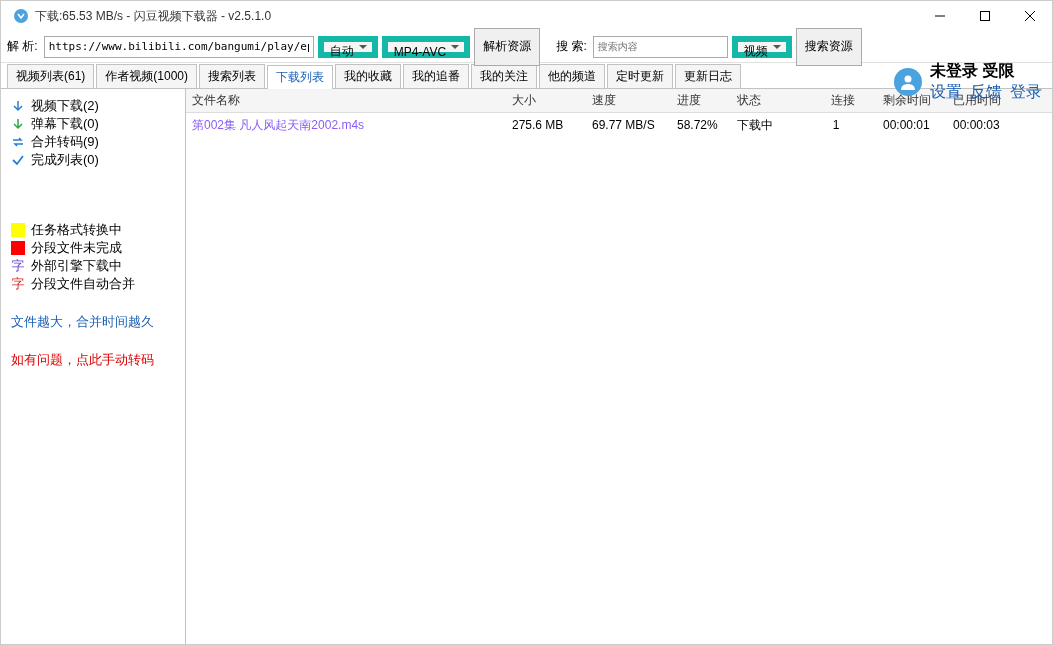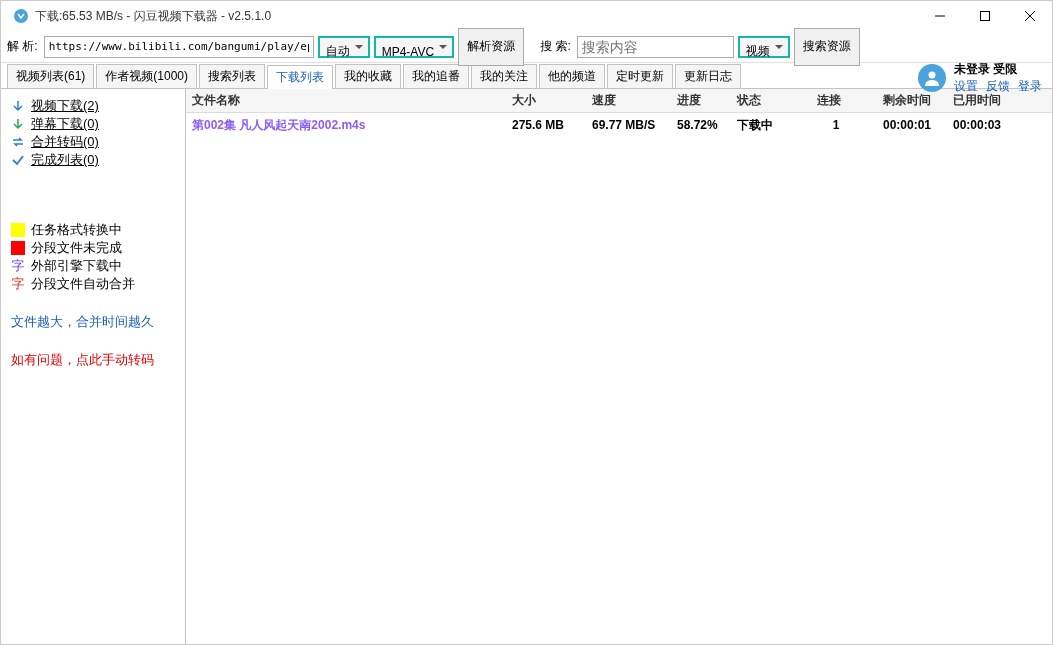--- a/index.html
+++ b/index.html
@@ -7,57 +7,57 @@
 .window { width: 1053px; height: 645px; background: #fff; display: flex; flex-direction: column; border: 1px solid #ccc; }
 .titlebar { height: 30px; display: flex; align-items: center; padding: 0 0 0 12px; background: #fff; }
 .titlebar .app-icon { width: 16px; height: 16px; margin-right: 6px; display: inline-flex; align-items: center; justify-content: center; }
 .titlebar .title-text { flex: 1; font-size: 12px; color: #333; }
 .titlebar .win-controls { display: flex; }
 .win-btn { width: 45px; height: 30px; display: flex; align-items: center; justify-content: center; color: #000; cursor: pointer; }
 
 .toolbar { height: 32px; display: flex; align-items: center; padding: 4px 6px; gap: 4px; border-bottom: 1px solid #e0e0e0; }
 .lbl { color: #000; margin-right: 2px; }
 .url-input { width: 270px; height: 22px; border: 1px solid #aaa; font-family: monospace; font-size: 11px; padding: 0 4px; background: #fff; }
-.select { height: 22px; border: 2px solid #14b8a6; background: #f5f5f5; padding: 10px 18px 0 6px; font-size: 12px; position: relative; display: inline-flex; align-items: center; cursor: pointer; }
+.select { height: 22px; border: 6px solid #14b8a6; background: #f5f5f5; padding: 10px 18px 0 6px; font-size: 12px; position: relative; display: inline-flex; align-items: center; cursor: pointer; }
 .select::after { content: ""; position: absolute; right: 5px; top: 50%; margin-top: -2px; border: 4px solid transparent; border-top-color: #555; }
 .btn { height: 38px; border: 1px solid #aaa; background: #f0f0f0; padding: 0 8px; font-size: 12px; cursor: pointer; display: inline-flex; align-items: center; }
-.search-input { width: 157px; height: 22px; border: 1px solid #aaa; padding: 0 4px; font-size: 14px; color: #888; }
+.search-input { width: 135px; height: 22px; border: 1px solid #aaa; padding: 0 4px; font-size: 10px; color: #888; }
 
 .right-account { position: absolute; right: 10px; top: 30px; display: flex; align-items: center; gap: 8px; }
 .avatar { width: 28px; height: 28px; border-radius: 50%; background: #4aa3df; display: flex; align-items: center; justify-content: center; }
-.account-text { display: flex; flex-direction: column; font-size: 12px; }
+.account-text { display: flex; flex-direction: column; font-size: 16px; }
 .account-top { color: #000; font-weight: 600; }
 .account-links { display: flex; gap: 8px; }
 .account-links span { color: #1a5fb4; cursor: pointer; }
 
 .tabs { height: 26px; display: flex; align-items: flex-end; padding: 0 6px; border-bottom: 1px solid #c2c2c2; gap: 2px; }
 .tab { border: 1px solid #c2c2c2; border-bottom: none; padding: 3px 8px; background: #f5f5f5; font-size: 12px; cursor: pointer; margin-top: 44px; }
 .tab.active { background: #fff; color: #1a5fb4; position: relative; top: 1px; }
 
 .workarea { flex: 1; display: flex; border-top: none; }
 .sidebar { width: 185px; border-right: 1px solid #c2c2c2; padding: 8px 10px; display: flex; flex-direction: column; gap: 6px; }
-.side-item { display: flex; align-items: center; gap: 6px; font-size: 13px; cursor: pointer; text-decoration: underline; }
+.side-item { display: flex; align-items: center; gap: 6px; font-size: 13px; cursor: pointer; }
 .side-icon { width: 14px; height: 14px; display: inline-flex; align-items: center; justify-content: center; }
 .side-gap { height: 40px; }
 .legend { display: flex; align-items: center; gap: 6px; font-size: 13px; }
 .legend .swatch { width: 14px; height: 14px; display: inline-block; }
 .legend .zi { width: 14px; text-align: center; font-size: 13px; }
 .hint { font-size: 13px; margin-top: 14px; }
 .hint.red { color: #d00; }
 .hint.blue { color: #1a5fb4; }
 
-.table-area { flex: 1; display: flex; flex-direction: column; font-weight: bold; }
+.table-area { flex: 1; display: flex; flex-direction: column; }
 .thead { height: 24px; display: flex; align-items: center; background: #f5f5f5; border-bottom: 1px solid #ddd; font-size: 12px; color: #333; }
 .th, .td { padding: 0 6px; overflow: hidden; white-space: nowrap; text-overflow: ellipsis; }
 .col-name { width: 320px; }
 .col-size { width: 80px; }
 .col-speed { width: 85px; }
 .col-prog { width: 60px; }
 .col-stat { width: 80px; }
-.col-conn { width: 50px; text-align: left; }
+.col-conn { width: 50px; text-align: right; }
 .col-remain { width: 70px; margin-left: 16px; }
 .col-used { width: 70px; }
 .trow { height: 24px; display: flex; align-items: center; font-size: 12px; }
 .trow .col-name { color: #8b5cf6; }
 .trow .col-conn { text-align: center; }
 </style>
 </head>
 <body>
 
 <div class="window">
@@ -157,21 +157,21 @@
               </svg>
             </span>
             <span>弹幕下载(0)</span>
           </div>
           <div class="side-item">
             <span class="side-icon">
               <svg width="14" height="14">
                 <path d="M2 5h8l-2-2M12 9H4l2 2" stroke="#2a7fd5" stroke-width="1.5" fill="none"></path>
               </svg>
             </span>
-            <span>合并转码(0)</span>
+            <span>合并转码(9)</span>
           </div>
           <div class="side-item">
             <span class="side-icon">
               <svg width="14" height="14">
                 <path d="M2 7l4 4 6-8" stroke="#2a7fd5" stroke-width="1.8" fill="none"></path>
               </svg>
             </span>
             <span>完成列表(0)</span>
           </div>
         </div>

